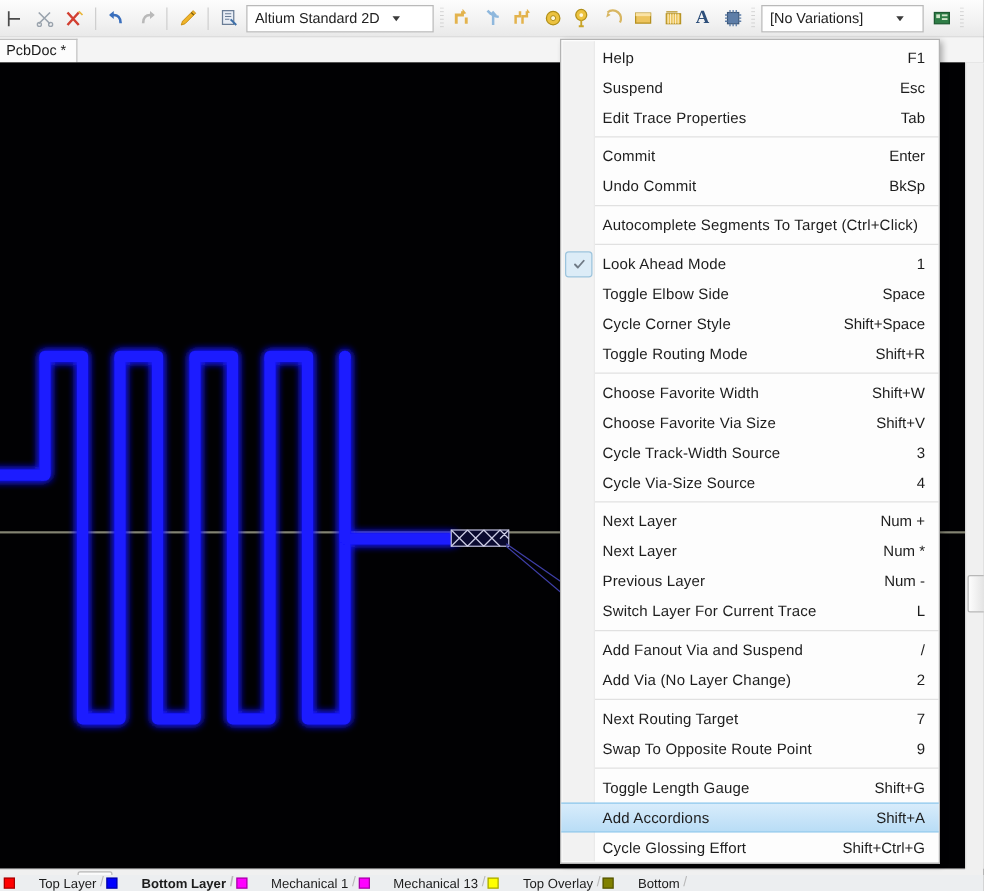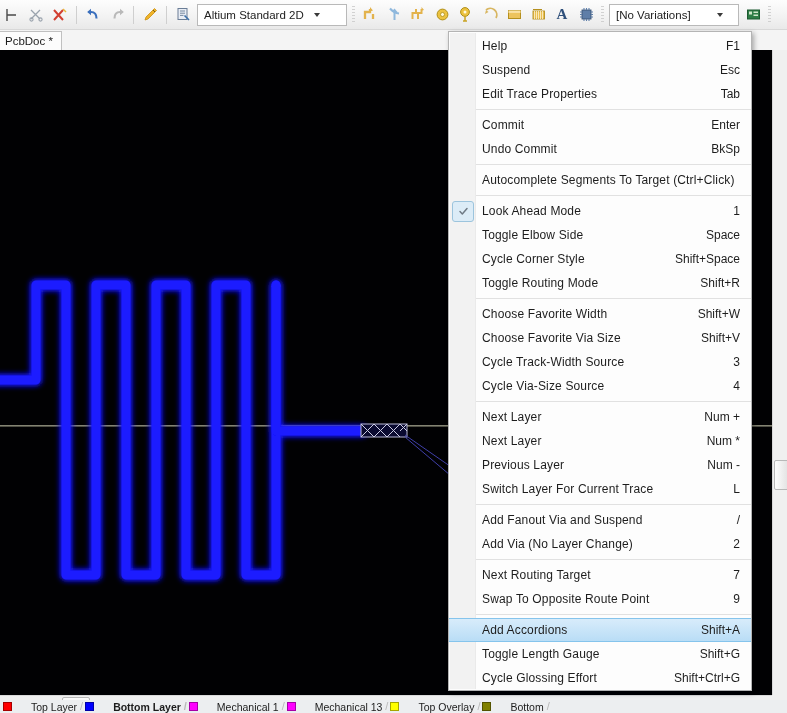--- a/index.html
+++ b/index.html
@@ -525,25 +525,25 @@
     <div class="msep"></div>
     <div class="mi">
       <span class="lbl">Next Routing Target</span>
       <span class="acc">7</span>
     </div>
     <div class="mi">
       <span class="lbl">Swap To Opposite Route Point</span>
       <span class="acc">9</span>
     </div>
     <div class="msep"></div>
+    <div class="mi">
+      <span class="lbl">Toggle Length Gauge</span>
+      <span class="acc">Shift+G</span>
+    </div>
     <div class="mi sel">
       <span class="lbl">Add Accordions</span>
       <span class="acc">Shift+A</span>
     </div>
     <div class="mi">
-      <span class="lbl">Toggle Length Gauge</span>
-      <span class="acc">Shift+G</span>
-    </div>
-    <div class="mi">
       <span class="lbl">Cycle Glossing Effort</span>
       <span class="acc">Shift+Ctrl+G</span>
     </div>
   </div>
 
 </body></html>

